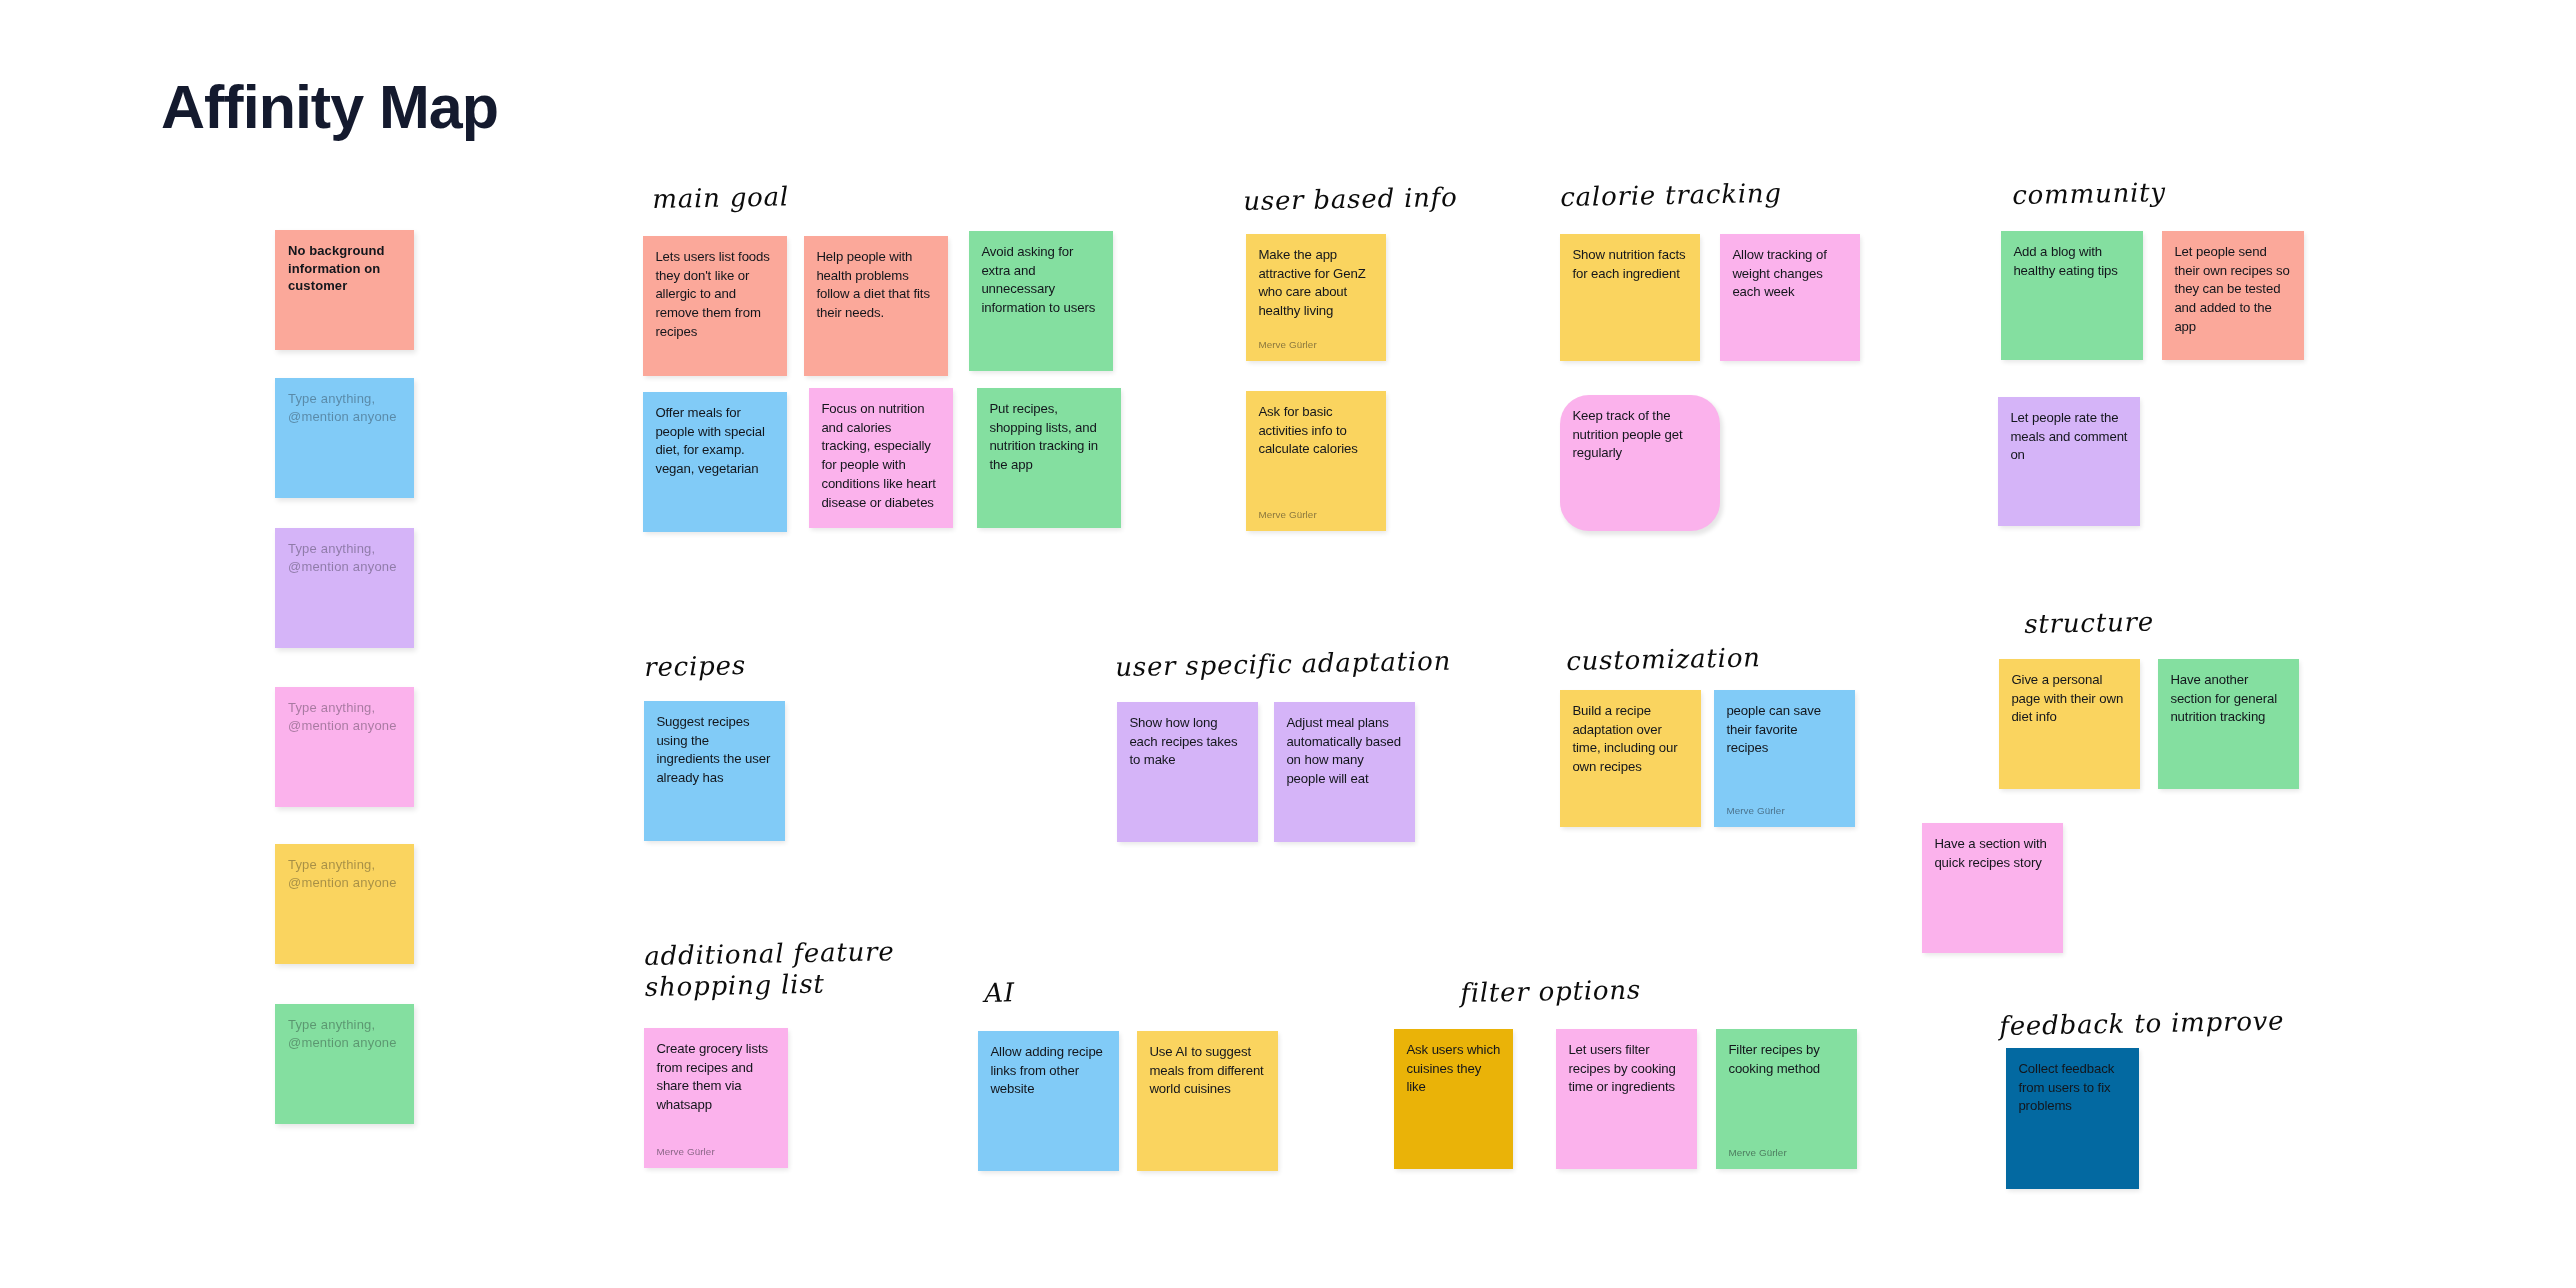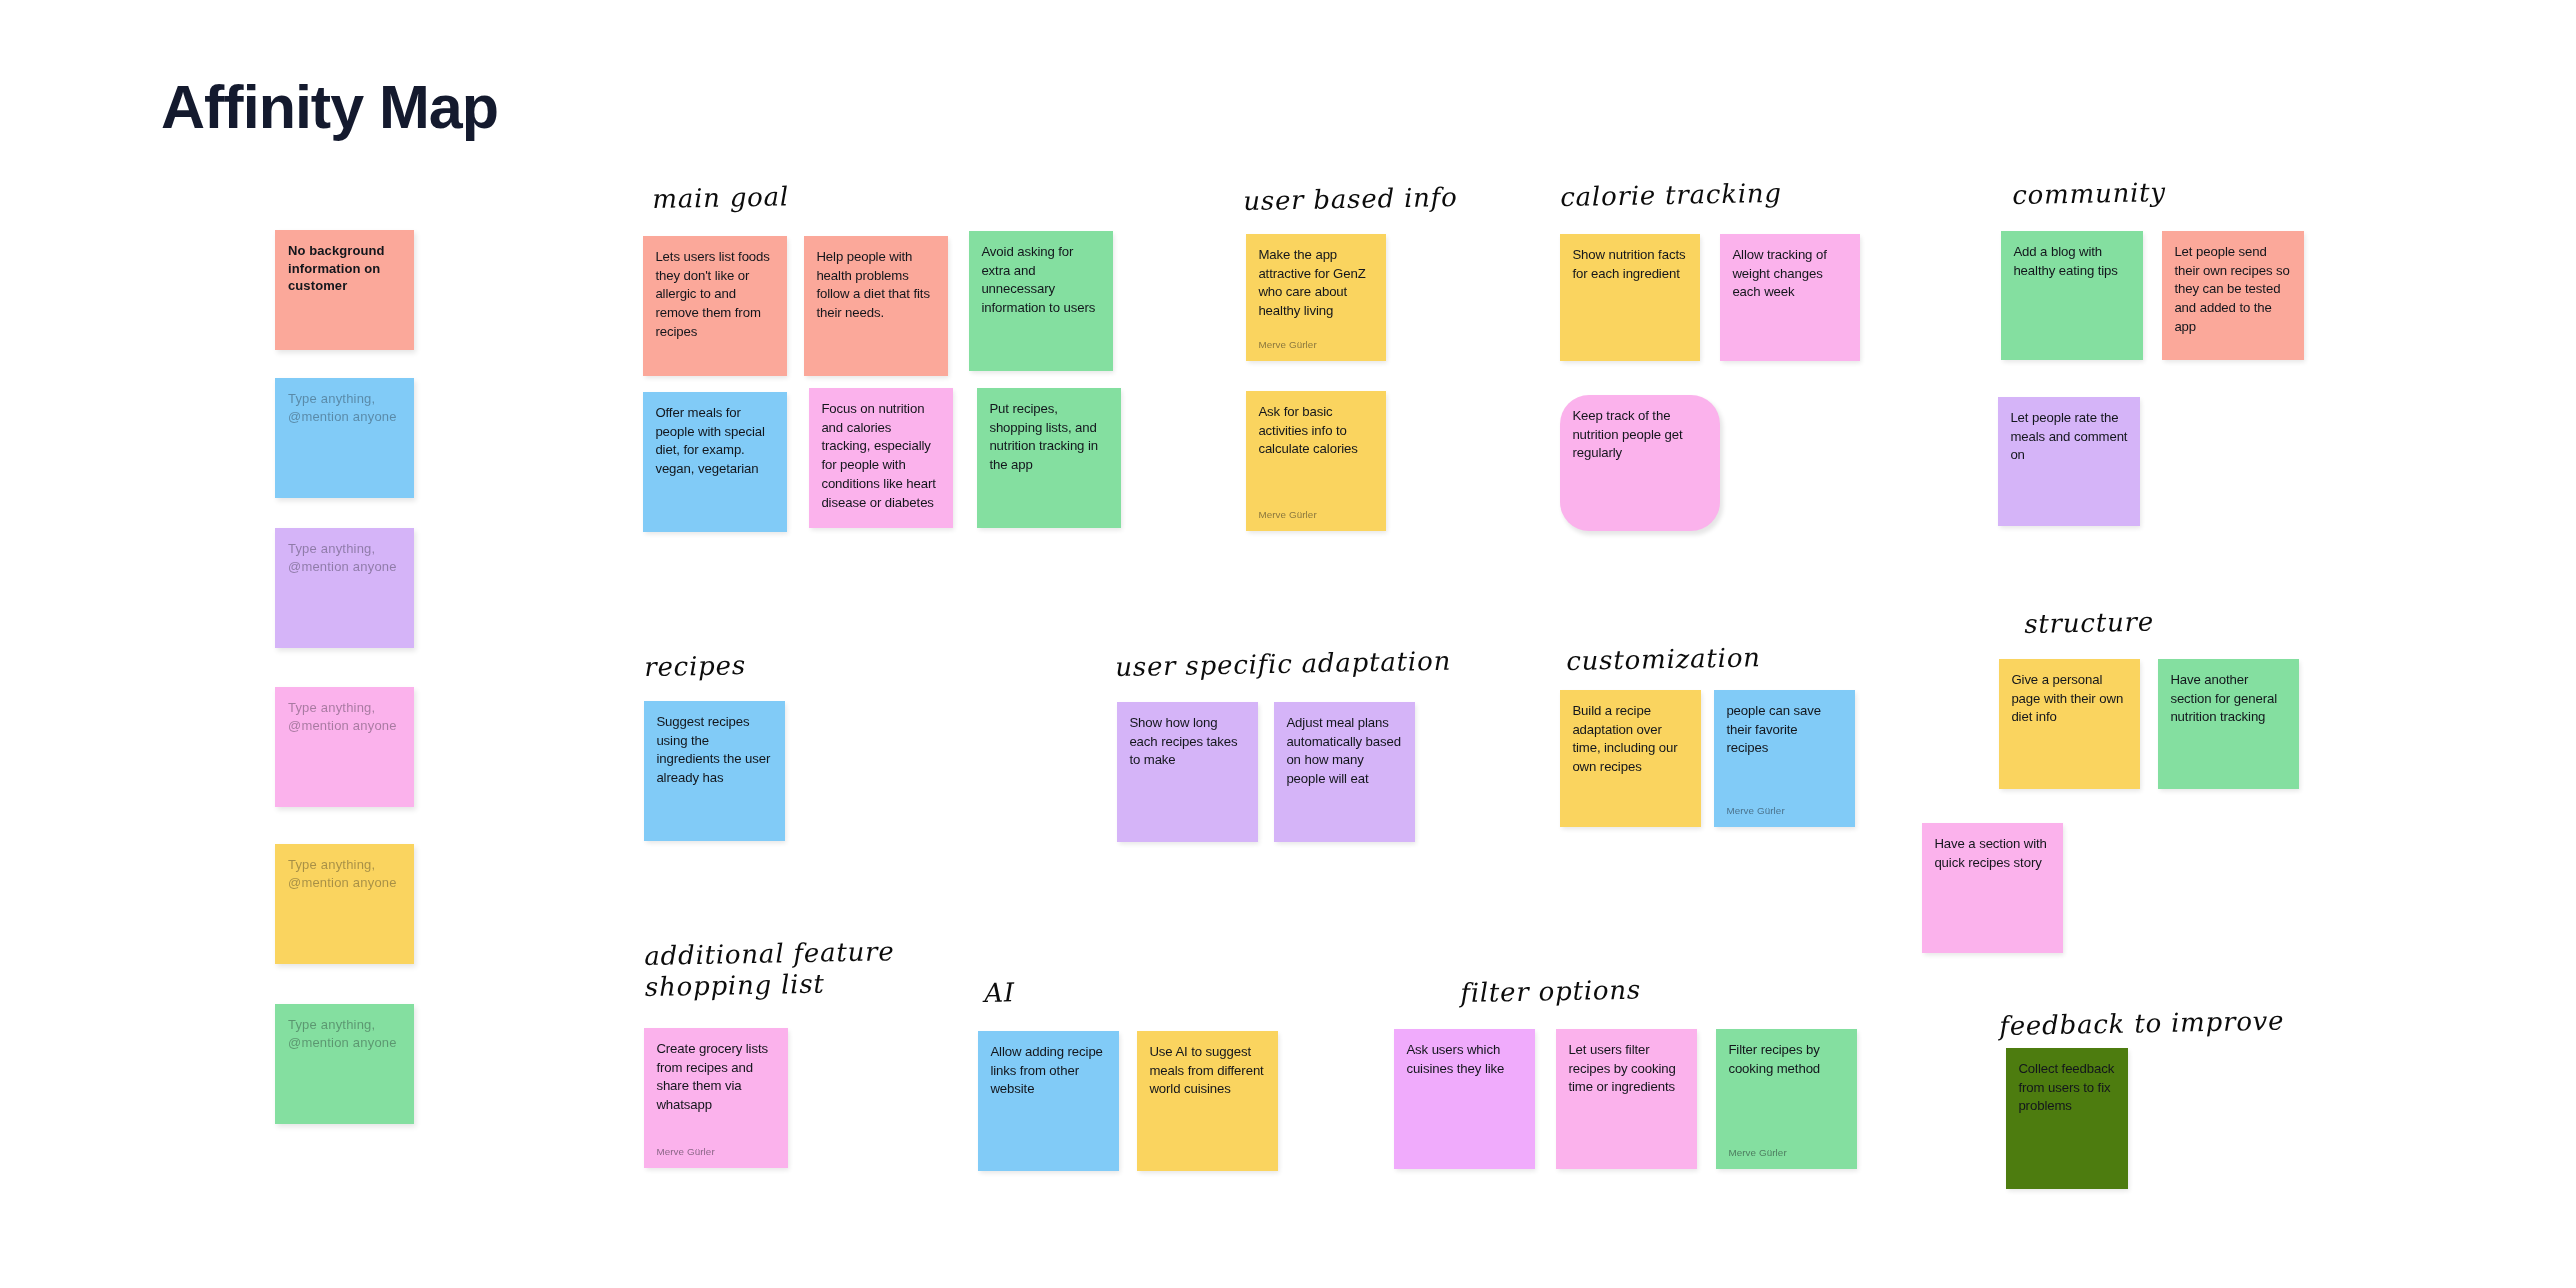--- a/index.html
+++ b/index.html
@@ -218,29 +218,29 @@
     <div class="note-author">Merve Gürler</div>
   </div>
 
   <div class="note" style="left:978px; top:1031px; width:141px; height:140px; background:#81CBF7;">
     <div class="note-text">Allow adding recipe links from other website</div>
   </div>
   <div class="note" style="left:1137px; top:1031px; width:141px; height:140px; background:#FAD45F;">
     <div class="note-text">Use AI to suggest meals from different world cuisines</div>
   </div>
 
-  <div class="note" style="left:1394px; top:1029px; width:141px; height:140px; background:#f0abfc;">
+  <div class="note" style="left:1394px; top:1029px; width:119px; height:140px; background:#eab308;">
     <div class="note-text">Ask users which cuisines they like</div>
   </div>
   <div class="note" style="left:1556px; top:1029px; width:141px; height:140px; background:#FBB2EC;">
     <div class="note-text">Let users filter recipes by cooking time or ingredients</div>
   </div>
   <div class="note" style="left:1716px; top:1029px; width:141px; height:140px; background:#84DFA0;justify-content:space-between;">
     <div class="note-text">Filter recipes by cooking method</div>
     <div class="note-author">Merve Gürler</div>
   </div>
 
-  <div class="note" style="left:2006px; top:1048px; width:122px; height:141px; background:#4d7c0f;">
+  <div class="note" style="left:2006px; top:1048px; width:133px; height:141px; background:#0369a1;">
     <div class="note-text">Collect feedback from users to fix problems</div>
   </div>
 
 </div>
 
 
 </body></html>

